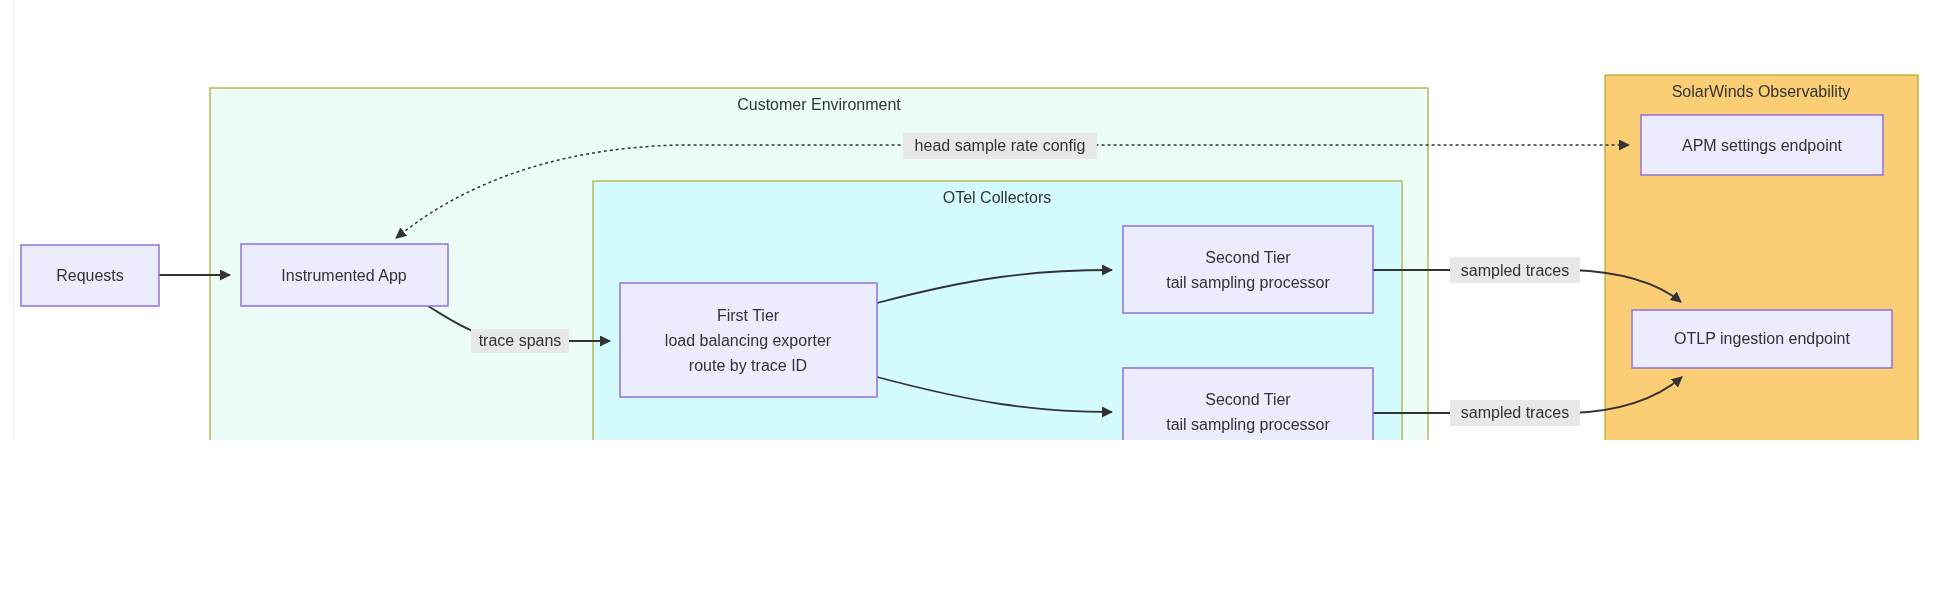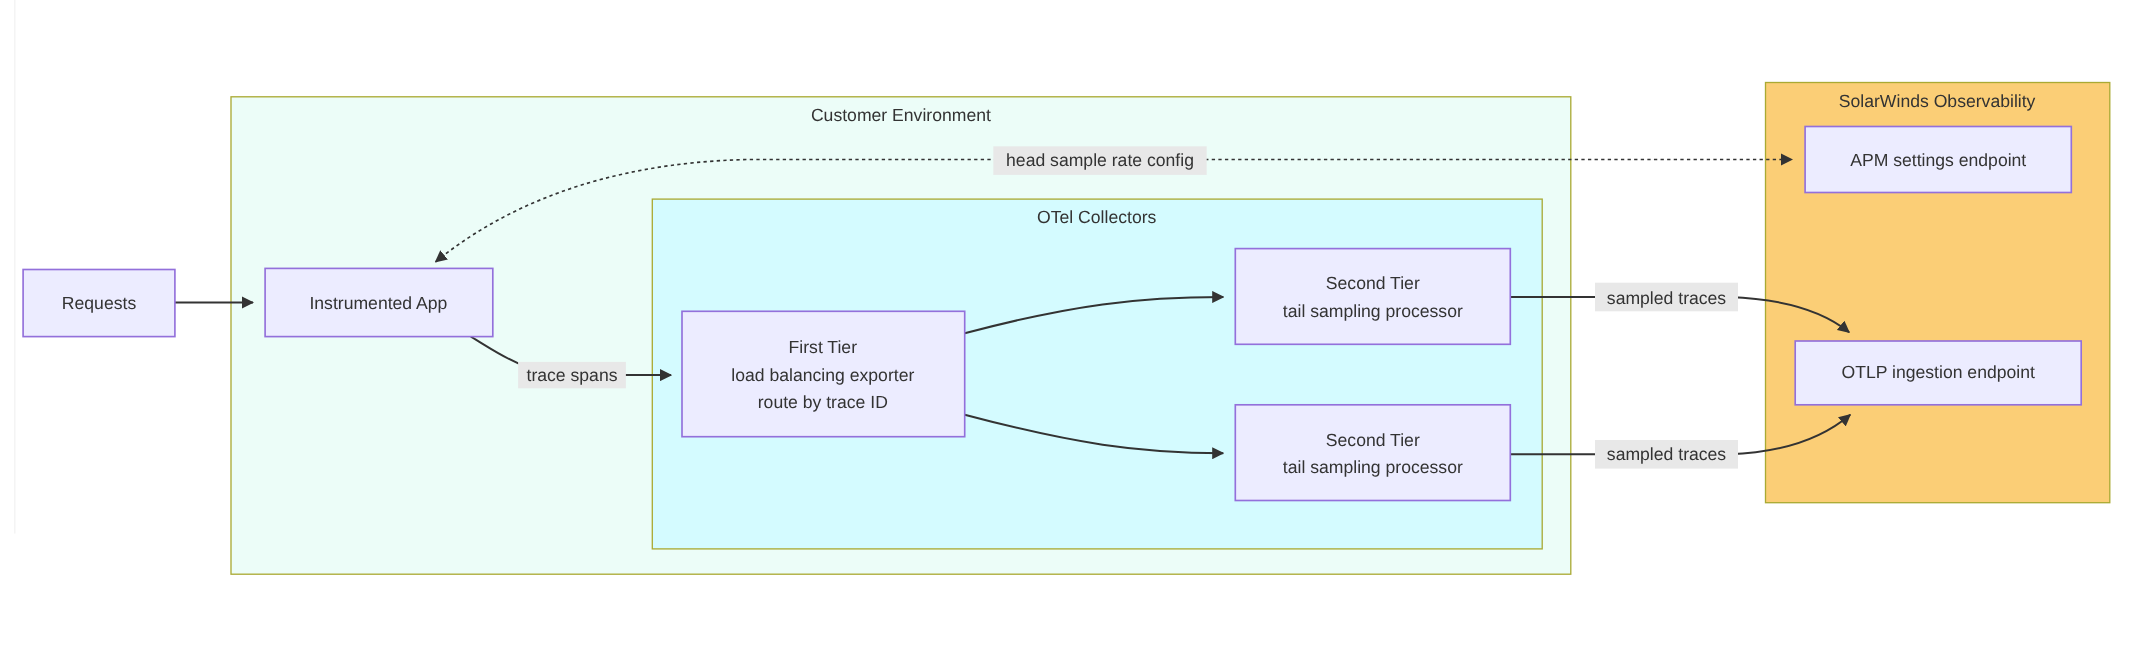--- a/index.html
+++ b/index.html
@@ -1,18 +1,18 @@
 <!DOCTYPE html>
 <html><head>
 <meta charset="utf-8">
 <style>
   html,body { margin:0; padding:0; background:#ffffff; }
   .canvas {
     position:relative;
-    width:1940px; height:609px;
+    width:1940px; height:440px;
     background:#ffffff;
     font-family:"Liberation Sans", sans-serif;
     overflow:hidden;
   }
   svg text {
     fill:#333333;
     font-size:16px;
     font-family:"Liberation Sans", sans-serif;
   }
   .cluster-rect { stroke:#aaaa33; stroke-width:1.2; }

